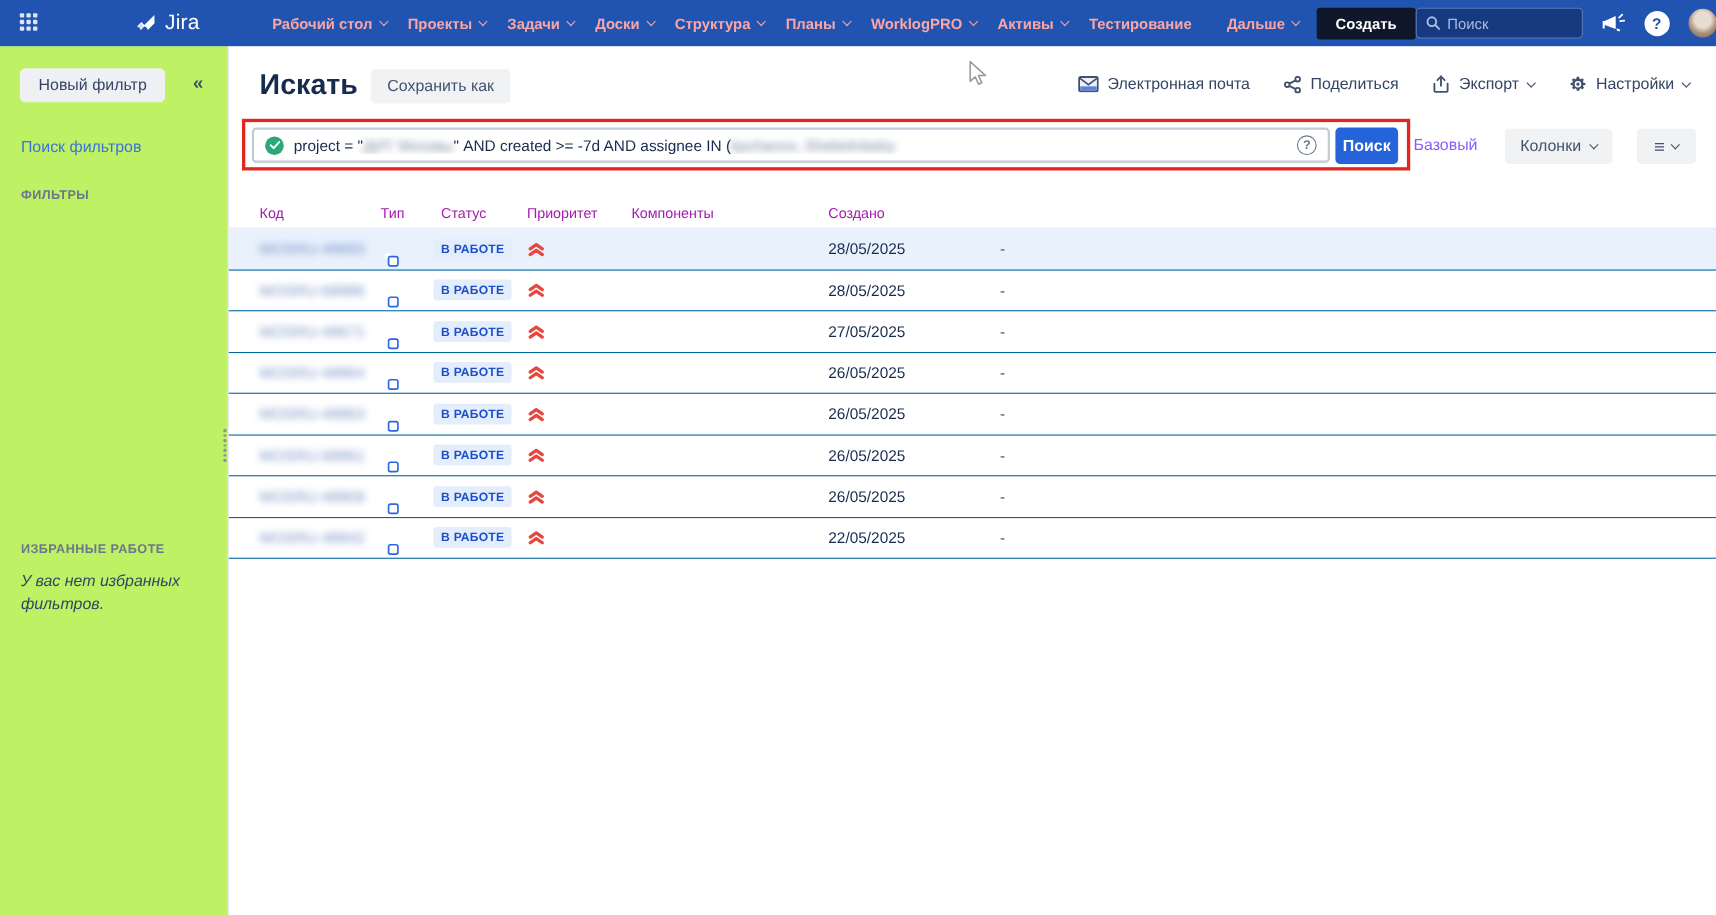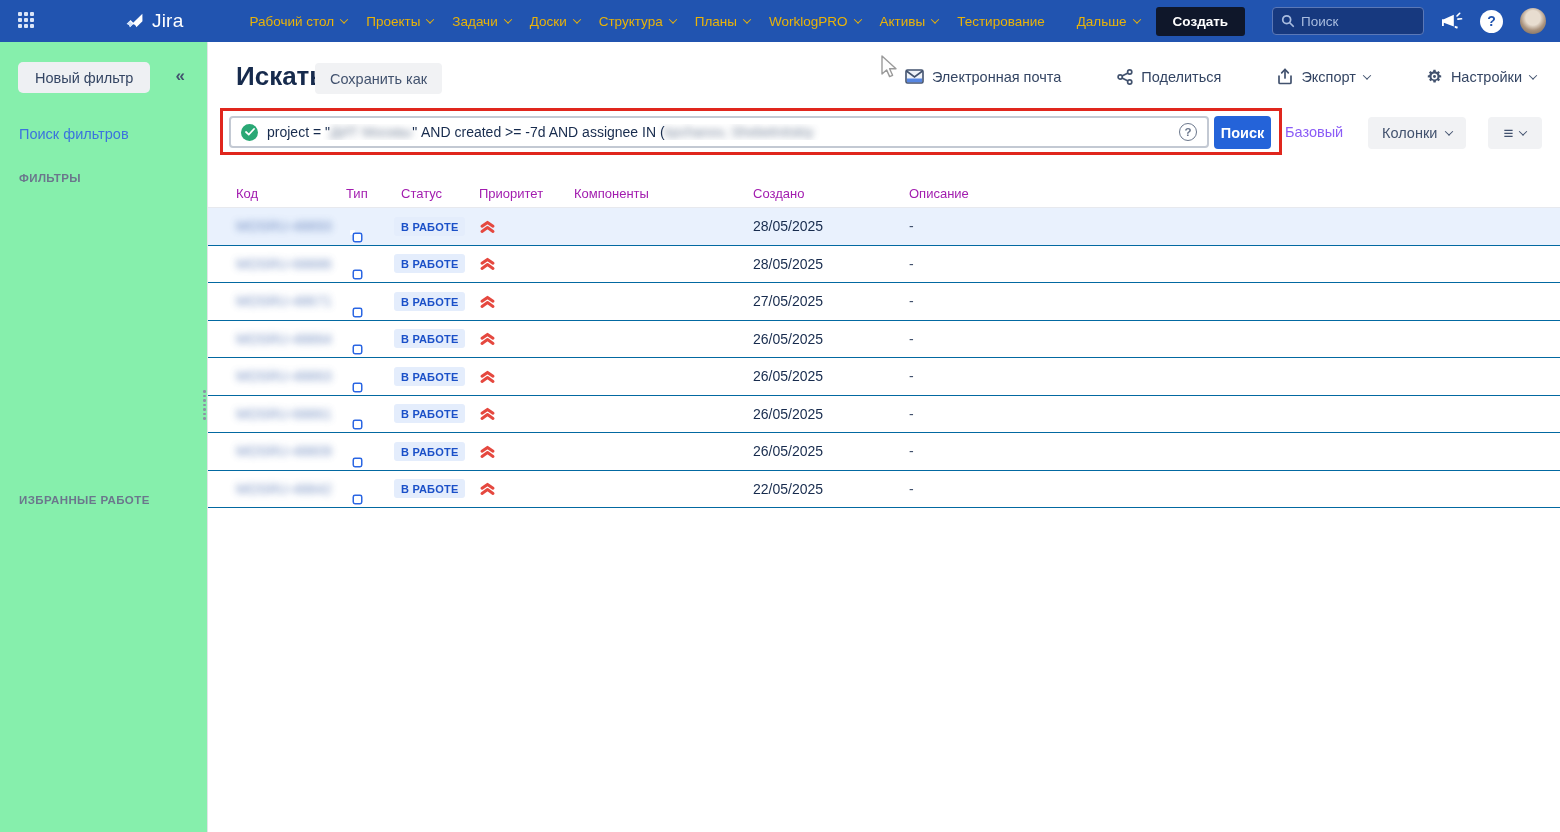--- a/index.html
+++ b/index.html
@@ -10,22 +10,22 @@
   .navbar { position:absolute; left:0; top:0; width:1560px; height:42px;
     background:#2154b0; display:flex; align-items:center; padding:0 14px;
     white-space:nowrap; z-index:30; }
   .appswitch { width:18px; height:18px; display:grid;
     grid-template-columns:repeat(3,4px); grid-template-rows:repeat(3,4px);
     gap:2px; margin:0 0 0 4px; cursor:pointer; }
   .appswitch i { background:#dbe5f7; border-radius:1px; }
   .brand { display:flex; align-items:center; gap:7px; margin-left:88px; cursor:pointer;text-align:center; }
   .brand-name { color:#fff; font-size:19px; font-weight:500; letter-spacing:.2px; }
   .nav-items { display:flex; align-items:center; gap:19px; margin-left:66px; }
-  .nav-item { display:flex; align-items:center; gap:7px; color:#eab308; font-size:13.5px;
-    cursor:pointer; }
+  .nav-item { display:flex; align-items:center; gap:7px; color:#fca5a5; font-size:13.5px;
+    cursor:pointer;font-weight:bold; }
   .chev { width:6px; height:6px; border-right:1.8px solid currentColor;
     border-bottom:1.8px solid currentColor; transform:rotate(45deg) translate(-1px,-1px); }
   .create-btn { margin-left:16px; background:#0f172a; color:#fff; border:none;
     border-radius:3px; font-size:13.5px; font-weight:600; padding:7px 17px;
     cursor:pointer; font-family:inherit; }
   .nav-right { margin-left:auto; display:flex; align-items:center; gap:17px; }
   .nav-search { width:152px; height:28px; background:#17397f; border:1.5px solid #5b78b7;
     border-radius:4px; display:flex; align-items:center; padding:0 8px; gap:6px; }
   .nav-search input { background:transparent; border:none; outline:none; color:#cfdaf0;
     font-size:13.5px; width:100%; font-family:inherit; }
@@ -33,21 +33,21 @@
   .icon-btn { cursor:pointer; display:flex; align-items:center; justify-content:center; }
   .help-circle { width:23px; height:23px; border-radius:50%; background:#fff;
     color:#2154b0; font-weight:700; font-size:14px; display:flex; align-items:center;
     justify-content:center; }
   .avatar { width:26px; height:26px; border-radius:50%;
     background:radial-gradient(circle at 50% 38%, #e8ddd0 0 35%, #a9927d 60%, #6d5f52 100%);
     filter:blur(.6px); cursor:pointer; }
 
   
   .sidebar { position:absolute; left:0; top:42px; width:207px; bottom:0;
-    background:#86efac; z-index:5; }
+    background:#bef264; z-index:5; }
   .new-filter-btn { position:absolute; left:18px; top:20px; height:31px;
     background:#eef0f3; border:none; border-radius:5px; color:#344563;
     font-size:14.5px; padding:0 17px; cursor:pointer; font-family:inherit; }
   .collapse { position:absolute; right:22px; top:24px; color:#42526e; font-size:17px;
     font-weight:700; cursor:pointer; }
   .find-filters { position:absolute; left:19px; top:84px; color:#3b73de;
     font-size:14.5px; cursor:pointer; text-decoration:none; }
   .side-heading { position:absolute; left:19px; color:#6b778c; font-size:11.5px;
     font-weight:700; letter-spacing:.4px; }
   .side-list { position:absolute; left:0; top:152px; width:100%; list-style:none; }
@@ -57,24 +57,24 @@
     font-size:14.5px; font-style:italic; line-height:1.45; }
   .drag-handle { position:absolute; left:203px; top:390px; display:flex;
     flex-direction:column; gap:2px; z-index:12; cursor:col-resize; }
   .drag-handle i { width:2.5px; height:2.5px; background:#8993a4; border-radius:50%; }
 
   
   .main { position:absolute; left:207px; top:42px; right:0; bottom:0; background:#fff;
     border-left:1px solid #e2e4e8; }
   .page-title { position:absolute; left:28px; top:19px; font-size:26px; font-weight:600;
     color:#172b4d; }
-  .save-as-btn { position:absolute; left:107px; top:21px; height:31px;
+  .save-as-btn { position:absolute; left:129px; top:21px; height:31px;
     background:#f1f2f4; border:none; border-radius:4px; color:#42526e; font-size:14.5px;
     padding:0 15px; cursor:pointer; font-family:inherit; }
-  .head-actions { position:absolute; right:24px; top:26px; display:flex; gap:56px;
+  .head-actions { position:absolute; right:24px; top:26px; display:flex; gap:31px;
     align-items:center; }
   .head-action { display:flex; align-items:center; gap:8px; color:#344563;
     font-size:14.5px; cursor:pointer; }
   .head-action .chev { color:#42526e; }
 
   
   .annotation { position:absolute; left:12px; top:66px; width:1062px; height:47px;
     border:3px solid #e0261d; pointer-events:none; z-index:20; }
   .jql-input { position:absolute; left:21px; top:74px; width:980px; height:32px;
     border:2px solid #c3c9d3; border-radius:4px; display:flex; align-items:center;
@@ -234,20 +234,21 @@
       <li></li>
       <li></li>
       <li></li>
       <li></li>
       <li></li>
       <li></li>
       <li></li>
       <li></li>
   </ul>
   <div class="side-heading" style="top:452px">ИЗБРАННЫЕ РАБОТЕ</div>
+  <div class="fav-empty">У вас нет избранных фильтров.</div>
 </div>
 <div class="drag-handle">
   <i></i>
     <i></i>
     <i></i>
     <i></i>
     <i></i>
     <i></i>
     <i></i>
 </div>
@@ -326,21 +327,20 @@
     <span class="chev"></span>
   </button>
 
   <div class="tbl-head grid-row">
     <div>Код</div>
     <div>Тип</div>
     <div>Статус</div>
     <div>Приоритет</div>
     <div>Компоненты</div>
     <div>Создано</div>
-    <div>Описание</div>
   </div>
   <div class="tbl-body">
     <div class="tbl-row grid-row highlight">
         <div><span class="issue-key">MOSRU-48893</span></div>
         <div><span class="type-icon"><i class="s1"></i><i class="s2"></i></span></div>
         <div><span class="status-pill">В РАБОТЕ</span></div>
         <div><span>
           <svg width="17" height="15" viewBox="0 0 17 15">
               <g fill="none" stroke="#e5483f" stroke-width="3" stroke-linecap="round" stroke-linejoin="round">
                 <path d="M3 7.2 8.5 3.4 14 7.2"></path>

